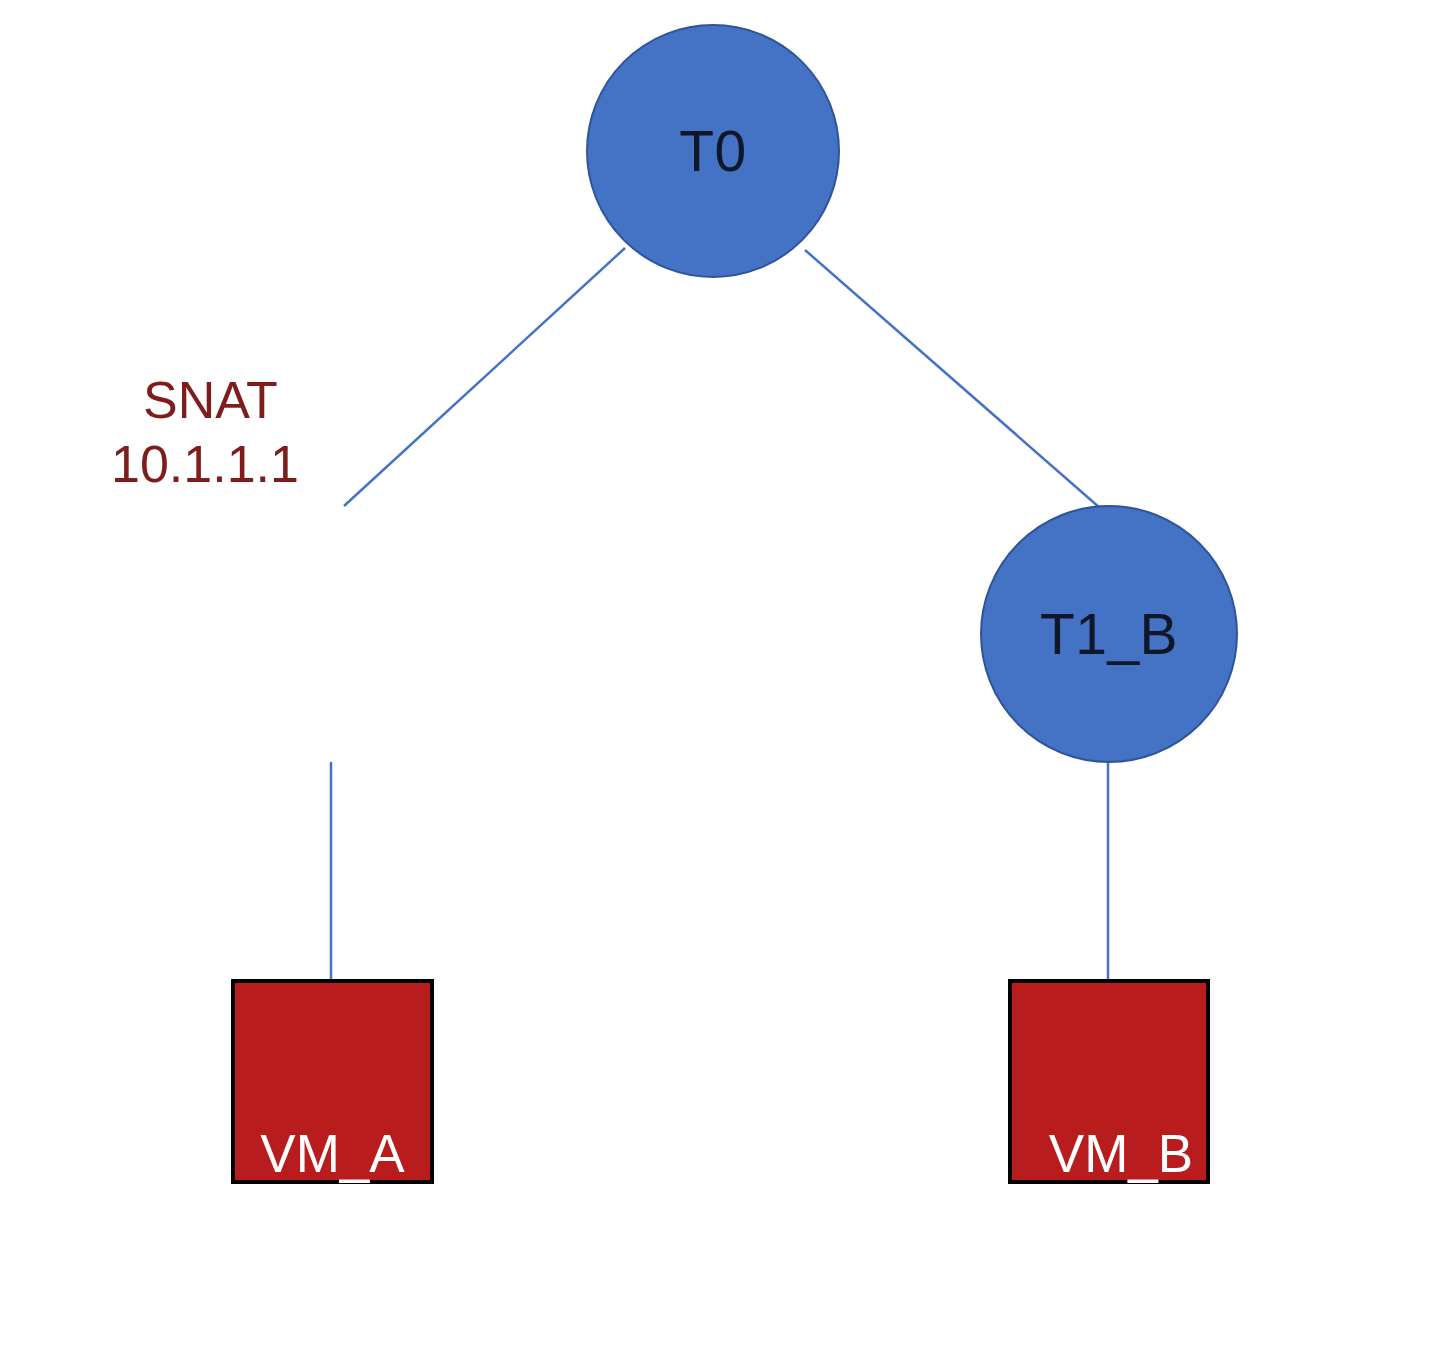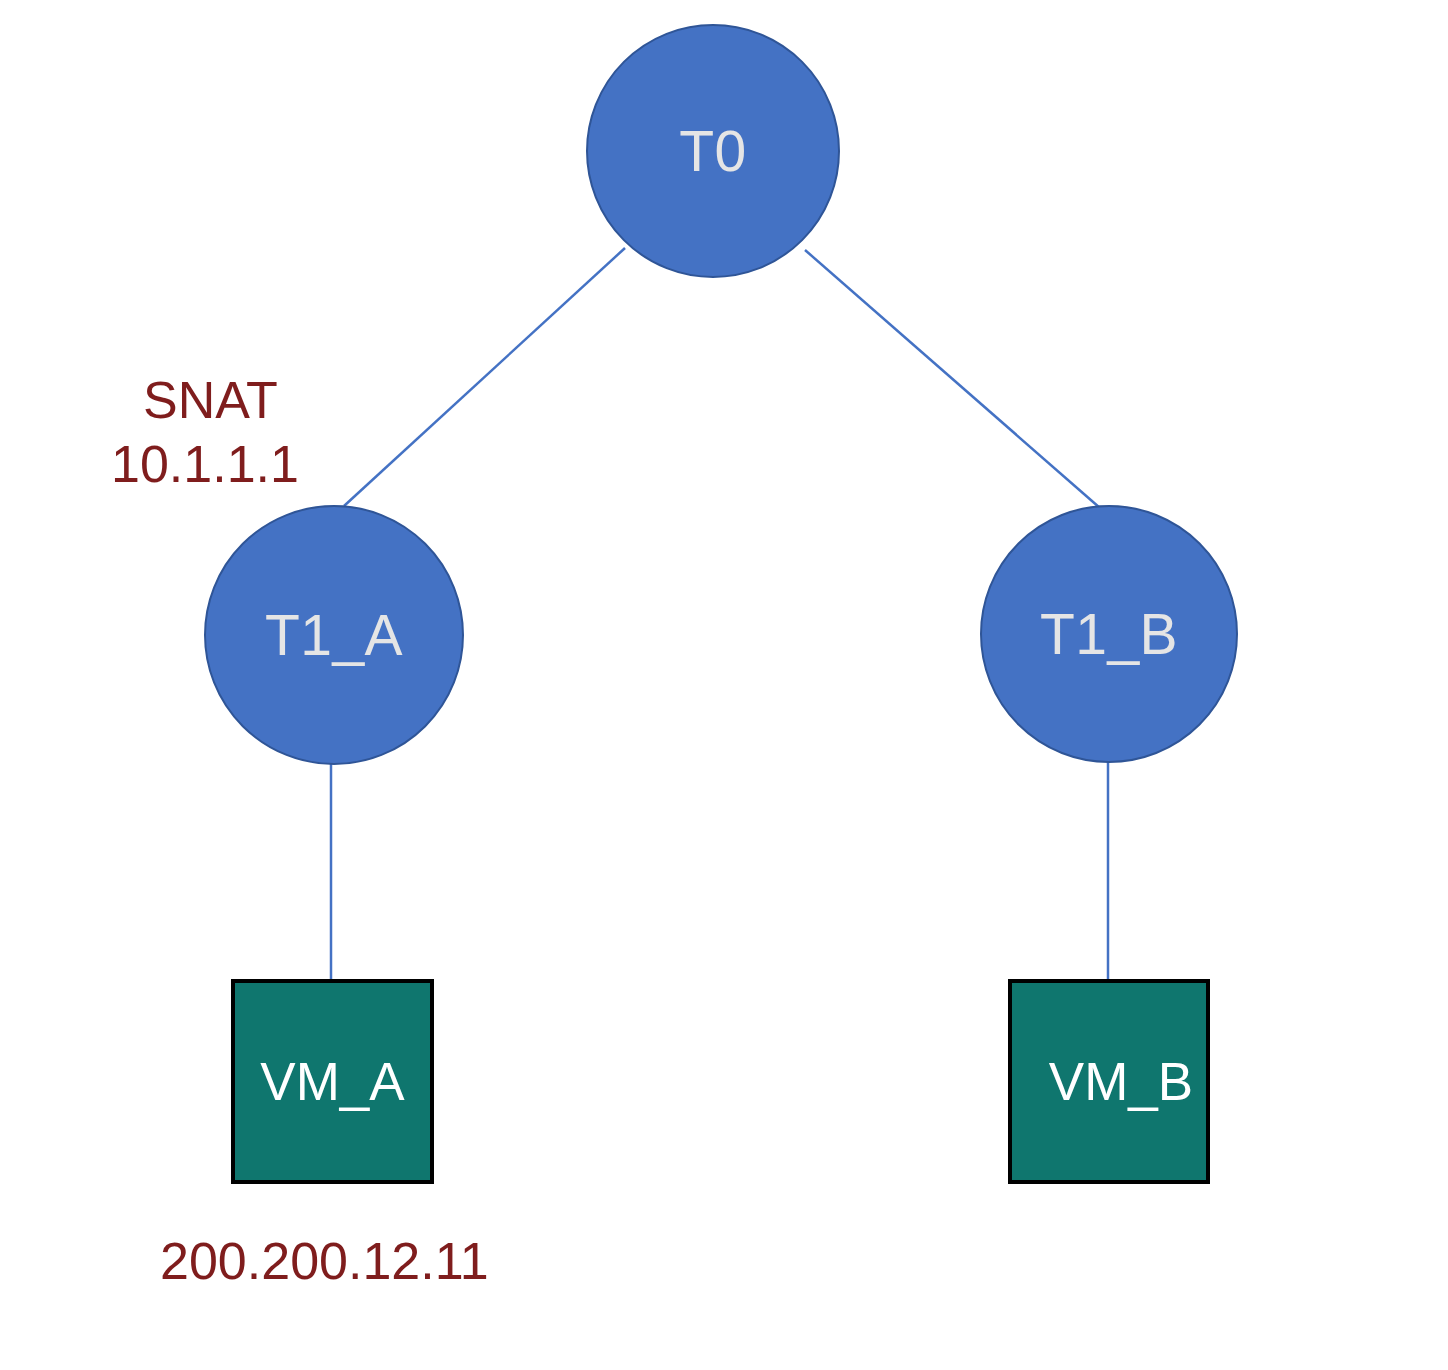--- a/index.html
+++ b/index.html
@@ -30,35 +30,35 @@
     position: absolute;
     border-radius: 50%;
     box-sizing: border-box;
     background: #4472C4;
     border: 2px solid #2F5597;
     display: flex;
     align-items: center;
     justify-content: center;
   }
   .node-circle .node-label {
-    color: #e5e5e5;
+    color: #0f172a;
     font-size: 57px;
     line-height: 1;
     font-weight: 400;
     letter-spacing: 0.5px;
     white-space: nowrap;
     user-select: none;
   }
   .vm-box {
     position: absolute;
     box-sizing: border-box;
-    background: #0f766e;
+    background: #b91c1c;
     border: 4px solid #000000;
     display: flex;
-    align-items: center;
+    align-items: flex-end;
     justify-content: center;
   }
   .vm-box .node-label {
     color: #ffffff;
     font-size: 53px;
     line-height: 1;
     font-weight: 400;
     white-space: nowrap;
     user-select: none;
   }
@@ -89,36 +89,32 @@
     <line x1="625" y1="248" x2="344" y2="506" stroke="#4472C4" stroke-width="2.5"></line>
     <line x1="805" y1="250" x2="1100" y2="508" stroke="#4472C4" stroke-width="2.5"></line>
     <line x1="331" y1="762" x2="331" y2="981" stroke="#4472C4" stroke-width="2.5"></line>
     <line x1="1108" y1="762" x2="1108" y2="981" stroke="#4472C4" stroke-width="2.5"></line>
   </svg>
 
   <div class="node-circle" id="t0-node">
     <span class="node-label">T0</span>
   </div>
 
-  <div class="node-circle" id="t1a-node">
-    <span class="node-label">T1_A</span>
-  </div>
 
   <div class="node-circle" id="t1b-node">
     <span class="node-label">T1_B</span>
   </div>
 
   <div class="vm-box" id="vma-node">
     <span class="node-label">VM_A</span>
   </div>
 
   <div class="vm-box" id="vmb-node">
     <span class="node-label">VM_B</span>
   </div>
 
   <div class="plain-text" id="snat-label">SNAT</div>
 
   <div class="plain-text" id="snat-ip">10.1.1.1</div>
 
-  <div class="plain-text" id="vma-ip-label">200.200.12.11</div>
 
 
 </div>
 
 </body></html>

